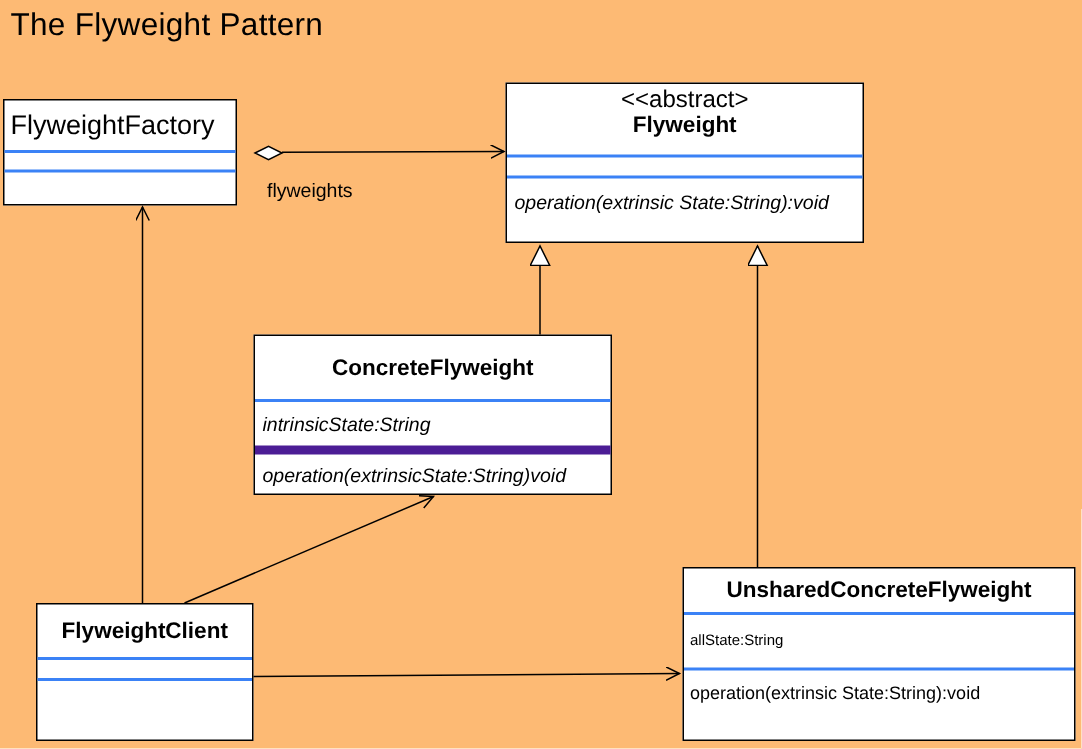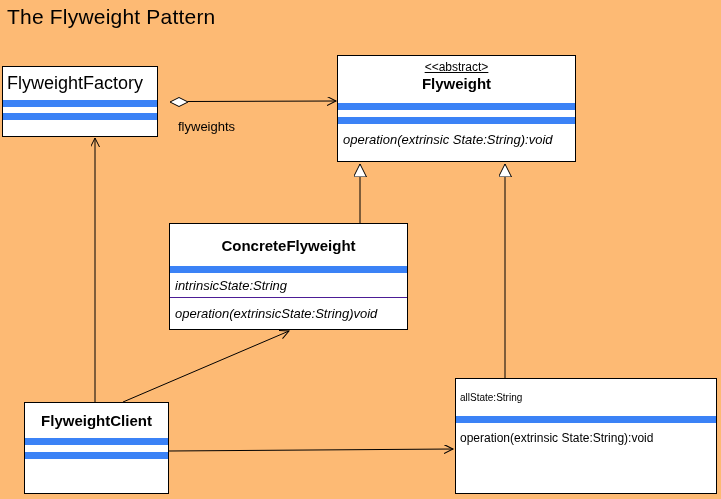--- a/index.html
+++ b/index.html
@@ -23,21 +23,21 @@
   }
   .uml-box {
     position: absolute;
     border: 1px solid #000;
     background: #fff;
     box-sizing: border-box;
     display: flex;
     flex-direction: column;
   }
   .comp { box-sizing: border-box; overflow: hidden; }
-  .comp + .comp { border-top: 7px solid #3b82f6; }
+  .comp + .comp { border-top: 2px solid #3b82f6; }
   .cname { font-weight: bold; font-size: 15px; text-align: center; }
   .center-v { display: flex; align-items: center; }
   .center-hv { display: flex; align-items: center; justify-content: center; text-align: right; }
   .italic { font-style: italic; }
   .nowrap { white-space: nowrap; }
   .connector-layer {
     position: absolute;
     left: 0; top: 0;
     width: 721px; height: 499px;
     pointer-events: none;
@@ -52,34 +52,35 @@
   <div class="page-title">The Flyweight Pattern</div>
 
   <div class="uml-box" style="left:2px; top:66px; width:156px; height:71px;">
     <div class="comp center-v" style="height:33px; padding-left:4px; font-size:18px;">FlyweightFactory</div>
     <div class="comp" style="height:13px;"></div>
     <div class="comp" style="flex:1;"></div>
   </div>
 
   <div class="uml-box" style="left:337px; top:55px; width:239px; height:107px;">
     <div class="comp" style="height:47px; padding-top:3px; text-align:center;">
-      <div style="font-size:12px; line-height:16px;text-decoration:underline;">&lt;&lt;abstract&gt;</div>
+      <div style="font-size:16px; line-height:16px;">&lt;&lt;abstract&gt;</div>
       <div class="cname" style="line-height:18px;">Flyweight</div>
     </div>
     <div class="comp" style="height:14px;"></div>
     <div class="comp italic nowrap" style="flex:1; padding:8px 0 0 5px; font-size:13px;">operation(extrinsic State:String):void</div>
   </div>
 
   <div class="uml-box" style="left:169px; top:223px; width:239px; height:107px;">
     <div class="comp center-hv cname" style="height:42px;">ConcreteFlyweight</div>
     <div class="comp center-v italic nowrap" style="height:31px; padding-left:5px; font-size:13px;">intrinsicState:String</div>
-    <div class="comp center-v italic nowrap" style="flex:1; padding-left:5px; font-size:13px; border-top:1px solid #4c1d95;">operation(extrinsicState:String)void</div>
+    <div class="comp center-v italic nowrap" style="flex:1; padding-left:5px; font-size:13px; border-top:6px solid #4c1d95;">operation(extrinsicState:String)void</div>
   </div>
 
   <div class="uml-box" style="left:455px; top:378px; width:262px; height:116px;">
+    <div class="comp center-hv cname" style="height:29px;">UnsharedConcreteFlyweight</div>
     <div class="comp center-v nowrap" style="height:37px; padding-left:4px; font-size:10px;">allState:String</div>
     <div class="comp nowrap" style="flex:1; padding:8px 0 0 4px; font-size:12px;">operation(extrinsic State:String):void</div>
   </div>
 
   <div class="uml-box" style="left:24px; top:402px; width:145px; height:92px;">
     <div class="comp center-hv cname" style="height:35px;">FlyweightClient</div>
     <div class="comp" style="height:14px;"></div>
     <div class="comp" style="flex:1;"></div>
   </div>
 

